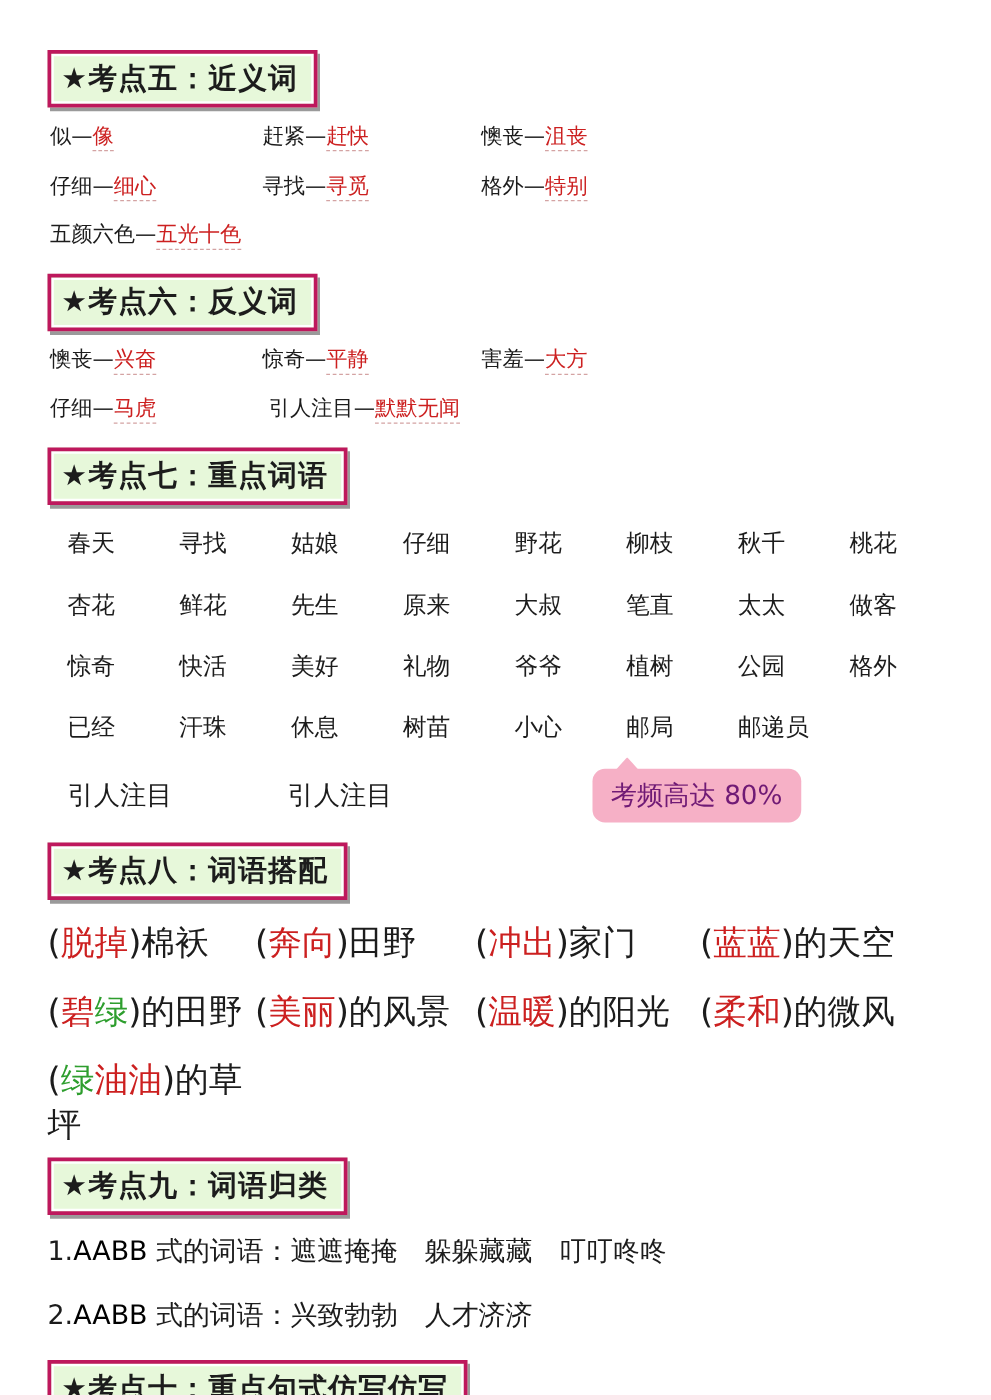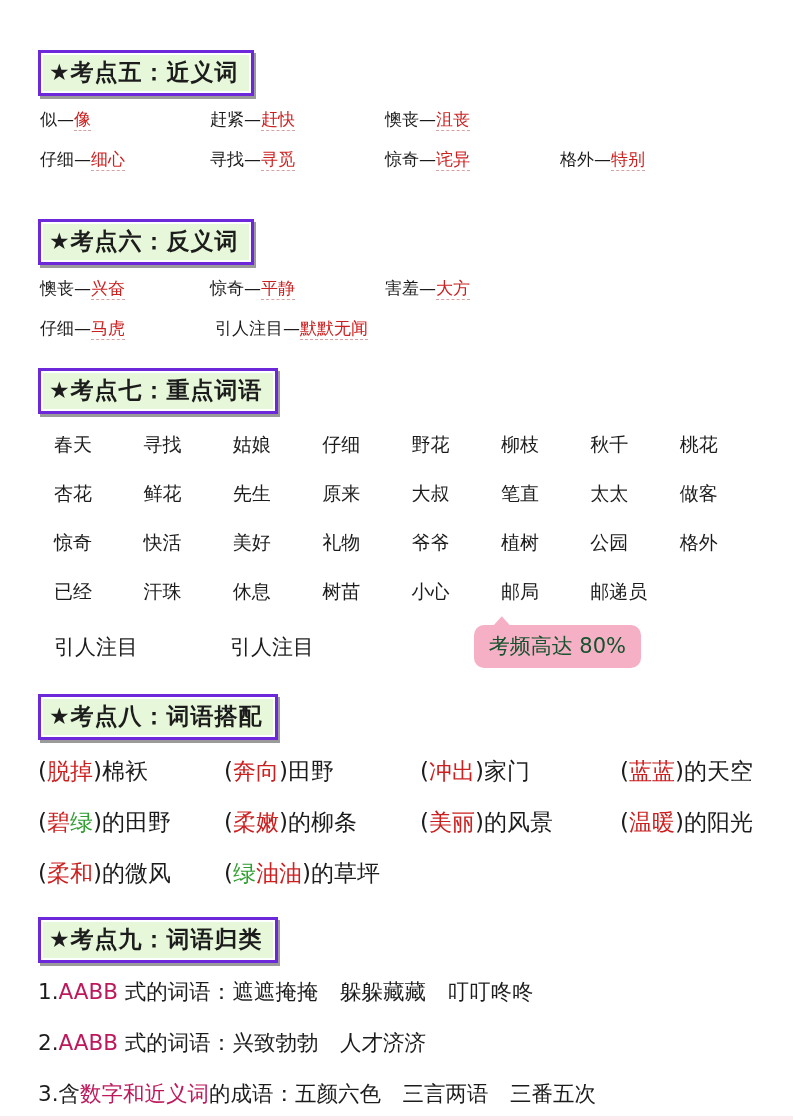--- a/index.html
+++ b/index.html
@@ -5,80 +5,80 @@
   html,body{margin:0;padding:0;background:#ffffff;}
   body{
     width:793px;height:1120px;overflow:hidden;position:relative;
     font-family:"DejaVu Sans",sans-serif;color:#1c1c1c;
   }
   .content{padding:40px 24px 0 38px;}
 
   
   .sec-head{
     display:inline-block;
-    border:3px solid #6d28d9;
+    border:3px solid #be185d;
     background:#e7f8da;
     box-shadow:inset 0 0 0 2px #ffffff,2px 3px 0 #9a9a9a;
     padding:4px 12px 5px 8px;
     font-size:23px;font-weight:bold;letter-spacing:1px;
-    margin:10px 0 14px 0;
+    margin:0 0 14px 0;
   }
 
   
   .prow{display:flex;font-size:17px;line-height:1.15;margin:0 0 20px 2px;}
   .c0{width:170px}.c1{width:175px}.c2{width:175px}.c3{flex:1}
   .cl0{width:345px}
   .ans{color:#cc2020;border-bottom:1.5px dashed #d4a3a3;padding-bottom:1px;}
 
   
   .wgrid{display:grid;grid-template-columns:repeat(8,1fr);row-gap:23px;
          padding-left:16px;margin:4px 0 0 0;font-size:19px;}
   .lastrow{display:flex;align-items:center;font-size:21px;margin:20px 0 16px 16px;}
   .lw0{width:176px}
   .badge{
     position:relative;margin-left:auto;margin-right:128px;
     background:#f6b0c6;border-radius:10px;padding:7px 15px 8px;
-    font-size:21px;color:#14532d;
+    font-size:21px;color:#701a75;
   }
   .badge::before{
     content:"";position:absolute;top:-9px;left:16px;width:22px;height:11px;
     background:#f6b0c6;clip-path:polygon(10% 100%,55% 0,100% 100%);
   }
 
   
   .cgrid{display:grid;grid-template-columns:166px 176px 180px 1fr;
-         row-gap:19px;margin:2px 0 18px 0;font-size:23px;gap:20px;}
+         row-gap:19px;margin:2px 0 8px 0;font-size:27px;}
   [data-c="red"]{color:#cc2020;}
   [data-c="green"]{color:#2e9e2e;}
 
   
   .line9{font-size:21.5px;margin:0 0 22px 0;}
-  .hl9{color:#be185d;}
+  .hl9{color:#000000;}
   .bottom-strip{position:absolute;left:0;right:0;bottom:0;height:4px;background:#fbeaee;}
   .pk{color:#1c1c1c;}
 </style>
 </head>
 <body>
 
 <div class="content">
 
   <div>
     <div class="sec-head">★考点五：近义词</div>
     <div class="prow">
       <div class="c0"><span>似</span><span>—</span><span class="ans">像</span></div>
       <div class="c1"><span>赶紧</span><span>—</span><span class="ans">赶快</span></div>
       <div class="c2"><span>懊丧</span><span>—</span><span class="ans">沮丧</span></div>
     </div>
     <div class="prow">
       <div class="c0"><span>仔细</span><span>—</span><span class="ans">细心</span></div>
       <div class="c1"><span>寻找</span><span>—</span><span class="ans">寻觅</span></div>
-      <div class="c2"><span>惊奇</span><span>—</span><span class="ans">诧异</span></div>
       <div class="c3"><span>格外</span><span>—</span><span class="ans">特别</span></div>
     </div>
     <div class="prow">
+      <div class="c3"><span>五颜六色</span><span>—</span><span class="ans">五光十色</span></div>
     </div>
   </div>
 
   <div>
     <div class="sec-head">★考点六：反义词</div>
     <div class="prow">
       <div class="c0"><span>懊丧</span><span>—</span><span class="ans">兴奋</span></div>
       <div class="c1"><span>惊奇</span><span>—</span><span class="ans">平静</span></div>
       <div class="c2"><span>害羞</span><span>—</span><span class="ans">大方</span></div>
     </div>
@@ -132,33 +132,31 @@
   </div>
 
   <div>
     <div class="sec-head">★考点八：词语搭配</div>
     <div class="cgrid">
       <div><span class="pk">(</span><span data-c="red">脱掉</span><span></span><span class="pk">)</span><span>棉袄</span></div>
       <div><span class="pk">(</span><span data-c="red">奔向</span><span></span><span class="pk">)</span><span>田野</span></div>
       <div><span class="pk">(</span><span data-c="red">冲出</span><span></span><span class="pk">)</span><span>家门</span></div>
       <div><span class="pk">(</span><span data-c="red">蓝蓝</span><span></span><span class="pk">)</span><span>的天空</span></div>
       <div><span class="pk">(</span><span data-c="red">碧</span><span data-c="green">绿</span><span class="pk">)</span><span>的田野</span></div>
-      <div><span class="pk">(</span><span data-c="red">柔嫩</span><span></span><span class="pk">)</span><span>的柳条</span></div>
       <div><span class="pk">(</span><span data-c="red">美丽</span><span></span><span class="pk">)</span><span>的风景</span></div>
       <div><span class="pk">(</span><span data-c="red">温暖</span><span></span><span class="pk">)</span><span>的阳光</span></div>
       <div><span class="pk">(</span><span data-c="red">柔和</span><span></span><span class="pk">)</span><span>的微风</span></div>
       <div><span class="pk">(</span><span data-c="green">绿</span><span data-c="red">油油</span><span class="pk">)</span><span>的草坪</span></div>
     </div>
   </div>
 
   <div>
     <div class="sec-head">★考点九：词语归类</div>
     <div class="line9"><span>1.</span><span class="hl9">AABB</span><span> 式的词语：</span><span>遮遮掩掩　躲躲藏藏　叮叮咚咚</span></div>
     <div class="line9"><span>2.</span><span class="hl9">AABB</span><span> 式的词语：</span><span>兴致勃勃　人才济济</span></div>
-    <div class="line9"><span>3.含</span><span class="hl9">数字和近义词</span><span>的成语：</span><span>五颜六色　三言两语　三番五次</span></div>
   </div>
 
   <div>
     <div class="sec-head">★考点十：重点句式仿写仿写</div>
     
     
     
   </div>
 
 </div>

